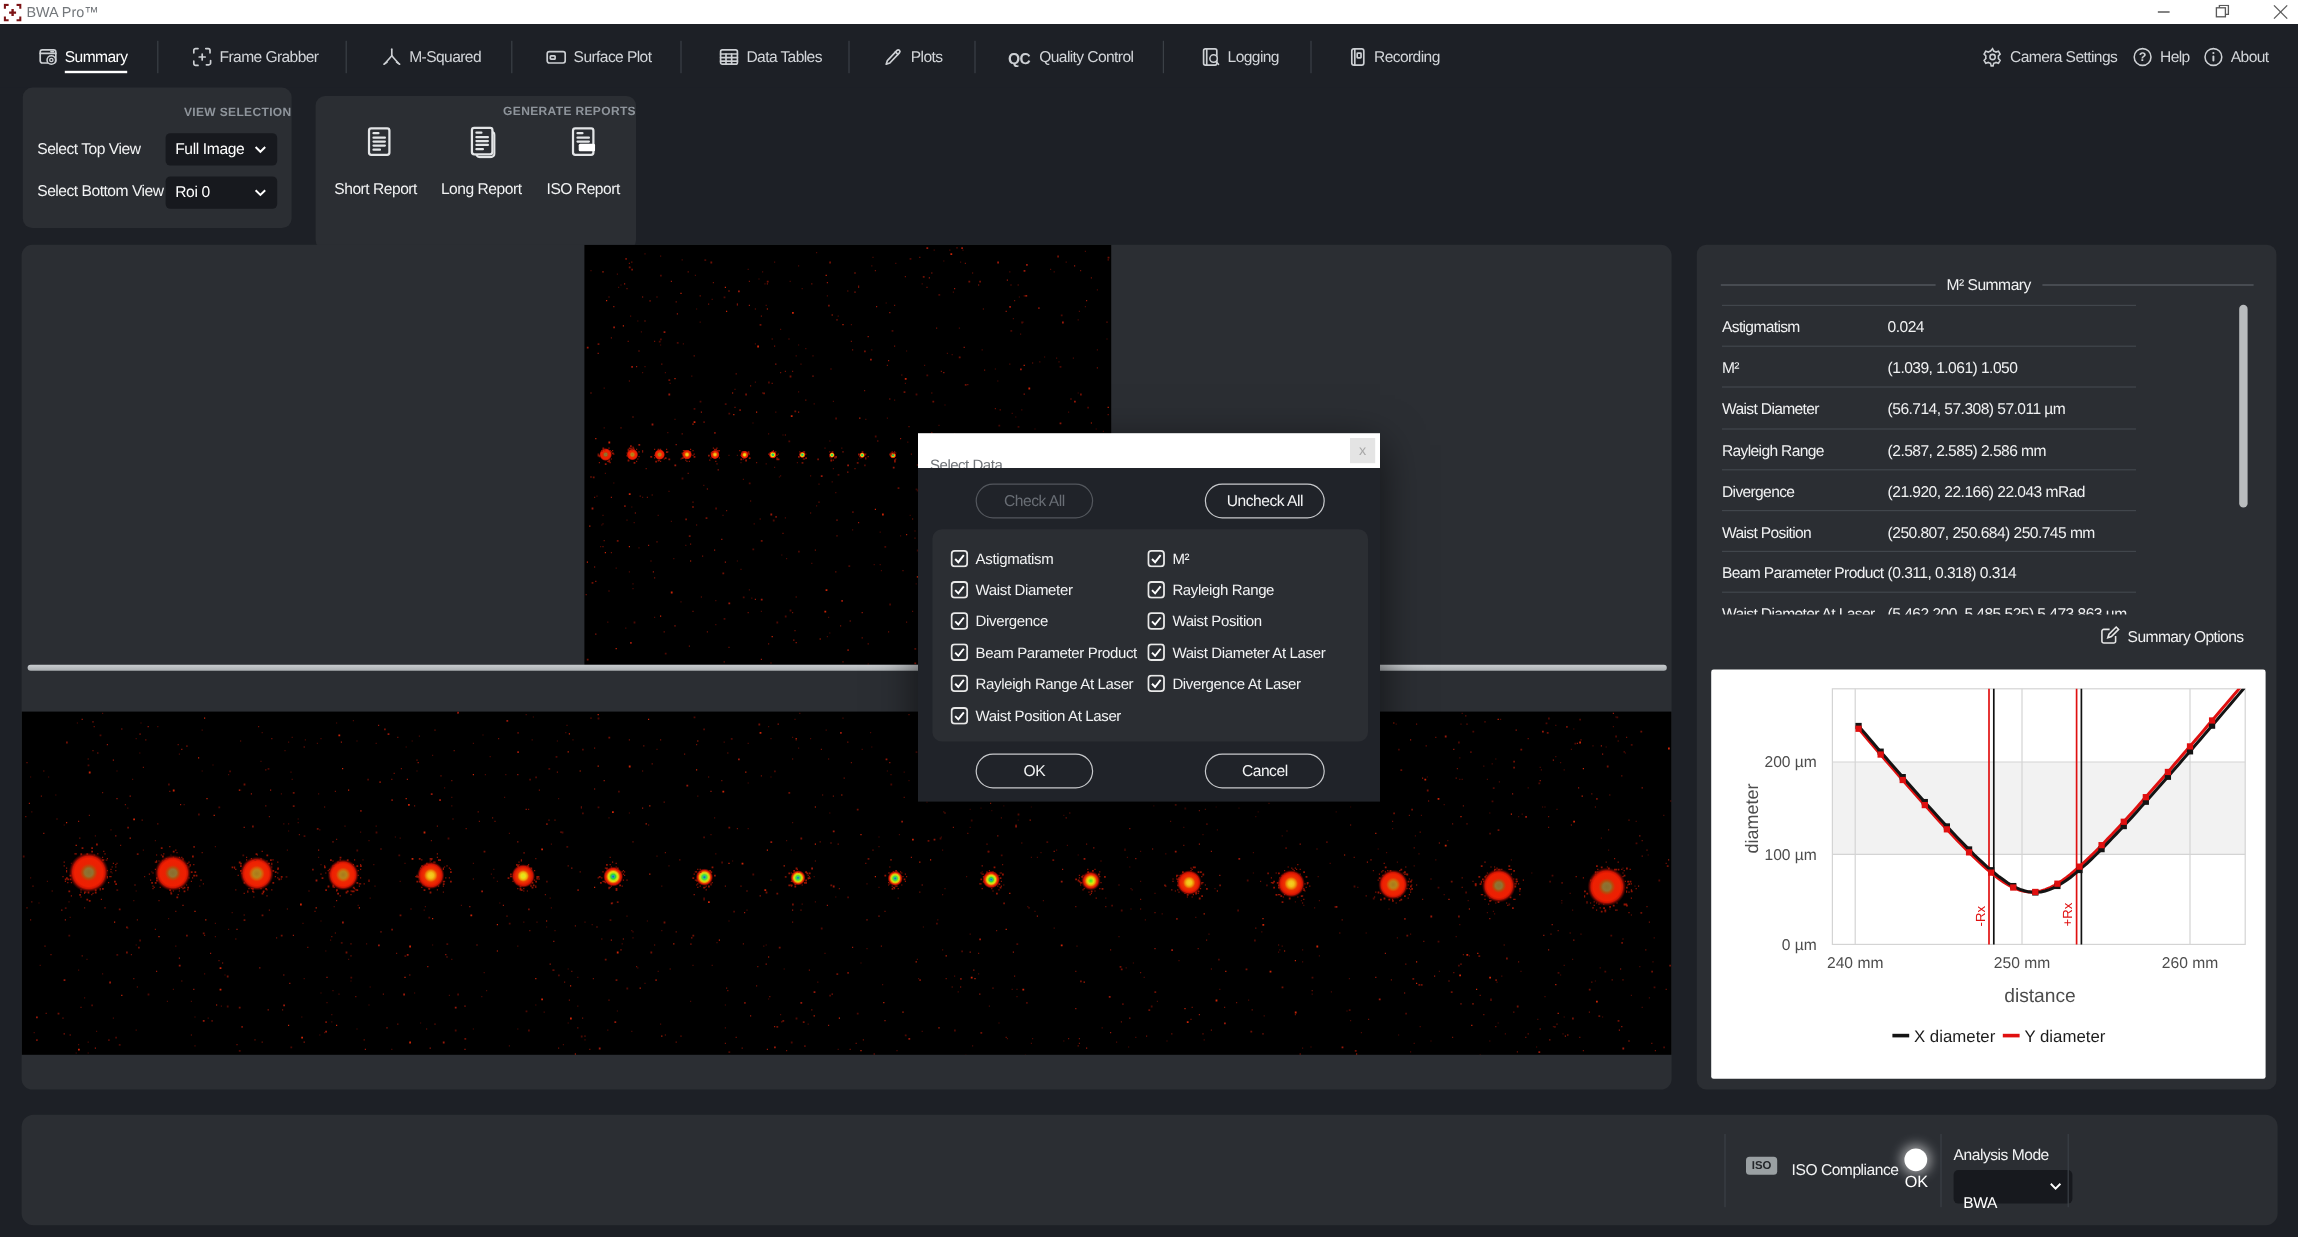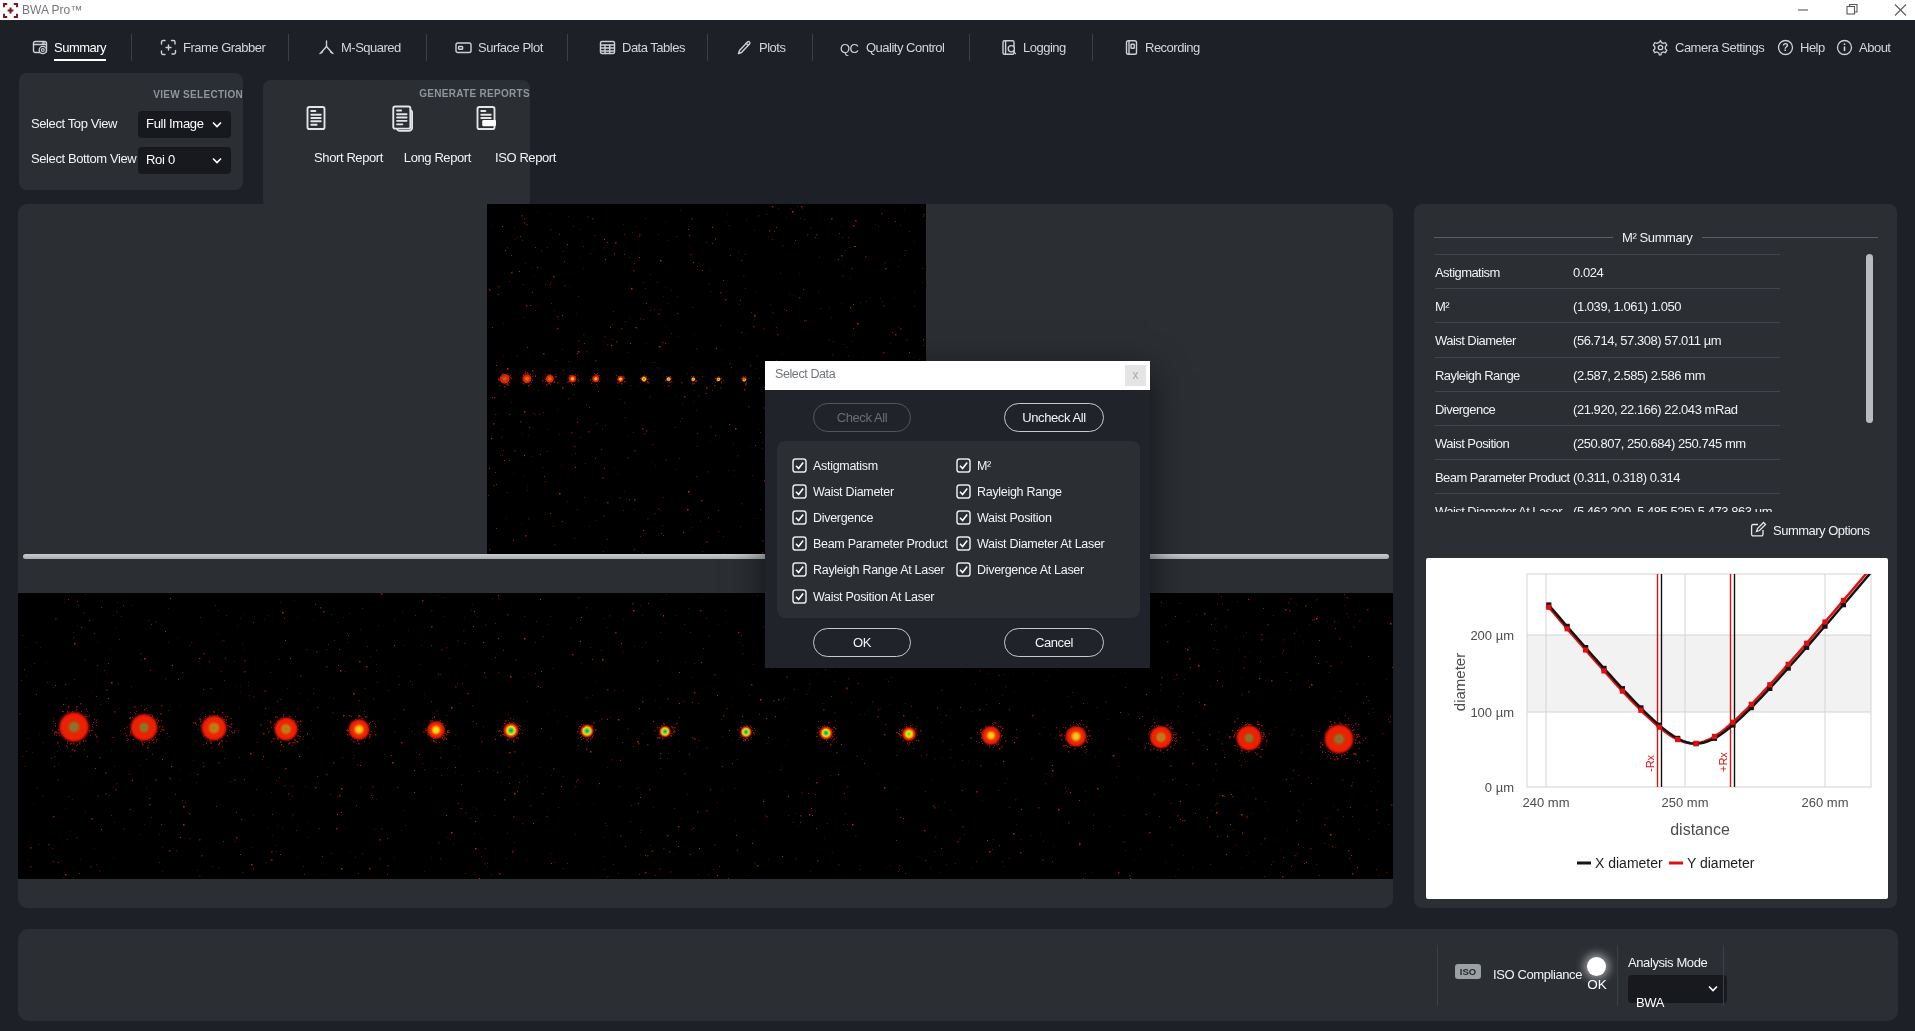--- a/index.html
+++ b/index.html
@@ -8,21 +8,21 @@
 .menubar { position:absolute; left:0; top:20px; width:1915px; height:53px; background:#1d2026; }
 .mi { position:absolute; top:20px; font-size:13px; letter-spacing:-0.5px; line-height:15px; color:#d2d5d9; white-space:nowrap; }
 .mi.sel { color:#fff; border-bottom:2.5px solid #fff; padding-bottom:4px; }
 .msep { position:absolute; top:14px; width:1px; height:27px; background:#3b4046; }
 .panel { position:absolute; background:#2b2e33; border-radius:8px; }
 .ptitle { position:absolute; width:100%; text-align:right; font-size:10px; letter-spacing:0.3px; color:#8f959c; font-weight:bold; }
 .lbl { position:absolute; font-size:13px; letter-spacing:-0.4px; color:#f2f3f4; white-space:nowrap; }
 .dd { position:absolute; background:#17191e; border-radius:4px; color:#fff; font-size:13px; letter-spacing:-0.3px; }
 .dd .chev { position:absolute; right:9px; top:50%; margin-top:-4px; }
 .ric { position:absolute; top:25px; }
-.replbl { position:absolute; top:70px; font-size:13px; letter-spacing:-0.4px; color:#f2f3f4; width:140px; margin-left:-70px; text-align:right; }
+.replbl { position:absolute; top:70px; font-size:13px; letter-spacing:-0.4px; color:#f2f3f4; width:140px; margin-left:-70px; text-align:center; }
 .srow { position:absolute; left:21px; width:345px; height:34.2px; border-top:1px solid #41464c; }
 .srow .sl { position:absolute; left:0; top:10px; font-size:13px; letter-spacing:-0.55px; color:#f0f1f2; white-space:nowrap; }
 .srow .sv { position:absolute; left:138px; top:10px; font-size:13px; letter-spacing:-0.45px; color:#f0f1f2; white-space:nowrap; }
 .cblbl { position:absolute; font-size:12.5px; letter-spacing:-0.3px; color:#f2f3f4; white-space:nowrap; }
 .btn { position:absolute; width:98px; height:29px; border:1px solid #c7c9cc; border-radius:14.5px;
   color:#f2f3f4; font-size:13px; letter-spacing:-0.4px; text-align:center; line-height:27px; }
 .wseg { stroke:#5a5a5a; stroke-width:1.1; fill:none; }
 </style></head><body>
 
 <div class="titlebar">
@@ -93,21 +93,21 @@
         <line x1="6" y1="6" x2="6" y2="14.5"></line>
         <line x1="10.7" y1="6" x2="10.7" y2="14.5"></line>
       </g>
     </svg>
     <svg style="position:absolute;left:736px;top:19px" width="17" height="17" viewBox="0 0 17 17">
       <g fill="none" stroke="#cdd0d4" stroke-width="1.4" stroke-linecap="round" stroke-linejoin="round">
         <path d="M2.5 14.5 l1 -3 l8 -8.5 a1.4 1.4 0 0 1 2 2 l-8 8.5 z"></path>
         <line x1="10.2" y1="4.2" x2="12.3" y2="6.3"></line>
       </g>
     </svg>
-    <span style="position:absolute;left:840px;top:21px;font-weight:normal;font-size:13px;color:#cdd0d4;letter-spacing:-0.5px">QC</span>
+    <span style="position:absolute;left:840px;top:21px;font-weight:bold;font-size:13px;color:#cdd0d4;letter-spacing:-0.5px">QC</span>
     <svg style="position:absolute;left:1001px;top:19px" width="17" height="17" viewBox="0 0 17 17">
       <g fill="none" stroke="#cdd0d4" stroke-width="1.4" stroke-linecap="round" stroke-linejoin="round">
         <rect x="2" y="1.8" width="11" height="13.4" rx="1.5"></rect>
         <line x1="4.6" y1="1.8" x2="4.6" y2="15.2"></line>
       </g>
       <circle cx="10.3" cy="9.8" r="3.1" fill="#21242a" stroke="#cdd0d4" stroke-width="1.3"></circle>
       <line x1="12.5" y1="12.4" x2="14.4" y2="14.6" stroke="#cdd0d4" stroke-width="1.4" stroke-linecap="round"></line>
     </svg>
     <svg style="position:absolute;left:1123px;top:19px" width="17" height="17" viewBox="0 0 17 17">
       <g fill="none" stroke="#cdd0d4" stroke-width="1.4" stroke-linecap="round" stroke-linejoin="round">
@@ -540,21 +540,21 @@
       <span style="position:absolute;left:8px;top:20px">BWA</span>
     <svg class="chev" width="10" height="8" viewBox="0 0 10 8">
         <path d="M1 1.5 l4 4 l4 -4" stroke="#fff" stroke-width="1.6" fill="none"></path>
       </svg>
     </div>
   <div style="position:absolute;left:1705px;top:16px;width:1px;height:61px;background:#3b4046"></div>
 </div>
 
 <div style="position:absolute;left:765px;top:361px;width:385px;height:307px;box-shadow:0 10px 34px rgba(0,0,0,0.6)">
   <div style="position:absolute;left:0;top:0;width:385px;height:29px;background:#fff">
-    <span style="position:absolute;left:10px;top:6px;font-size:12.5px;letter-spacing:-0.4px;color:#707479">Select Data</span>
+    <span style="position:absolute;left:10px;top:20px;font-size:12.5px;letter-spacing:-0.4px;color:#707479">Select Data</span>
     <div style="position:absolute;right:4px;top:4px;width:21px;height:21px;background:#e4e4e4;color:#a9a9a9;font-size:12px;text-align:center;line-height:21px">x</div>
   </div>
   <div style="position:absolute;left:0;top:29px;width:385px;height:278px;background:#202329">
     <div class="btn" style="left:48px;top:13px;border-color:#53575d;color:#696e75">Check All</div>
     <div class="btn" style="left:239px;top:13px;width:100px">Uncheck All</div>
     <div style="position:absolute;left:12px;top:51px;width:363px;height:177px;background:#2b2e33;border-radius:8px"></div>
     <svg style="position:absolute;left:27px;top:68.0px" width="15" height="15" viewBox="0 0 15 15">
         <rect x="1" y="1" width="13" height="13" rx="2.6" fill="none" stroke="#e8e8e8" stroke-width="1.5"></rect>
         <path d="M4 7.8 l2.6 2.7 L11.2 4.6" fill="none" stroke="#fff" stroke-width="1.6"></path>
       </svg>

